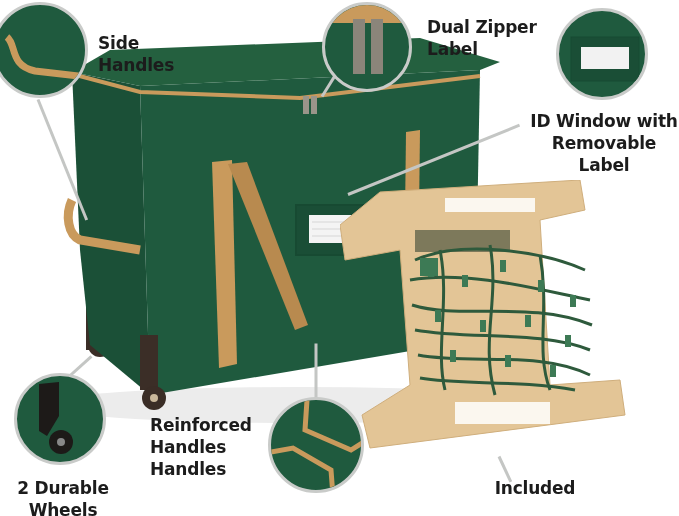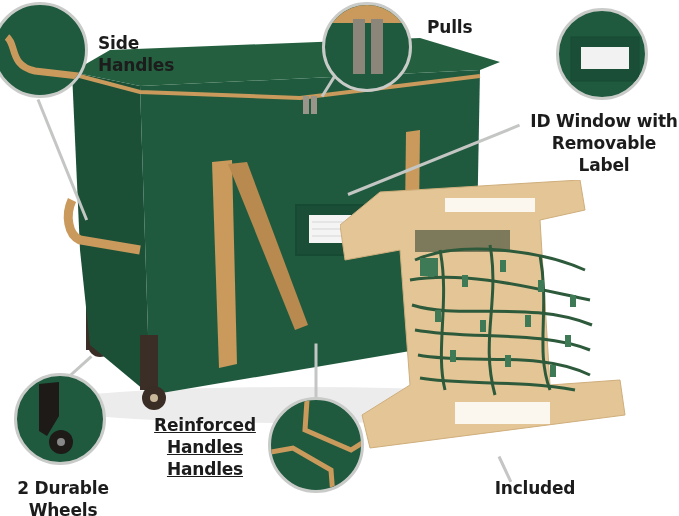--- a/index.html
+++ b/index.html
@@ -123,30 +123,31 @@
     <path d="M36,0 L34,30 L80,50 L96,40" fill="none" stroke="#c99a5c" stroke-width="5"></path>
     <path d="M0,52 L22,48 L60,70 L62,96" fill="none" stroke="#c99a5c" stroke-width="5"></path>
   </svg>
 </div>
 
 <div class="label" style="left:98px;top:32px;">
   <div>Side</div>
   <div>Handles</div>
 </div>
 <div class="label" style="left:427px;top:16px;">
-  <div>Pulls</div>
+  <div>Dual Zipper</div>
+  <div>Label</div>
 </div>
 <div class="label" style="left:524px;top:110px;text-align:center;width:160px;">
   <div>ID Window with</div>
   <div>Removable Label</div>
 </div>
 <div class="label" style="left:8px;top:477px;text-align:center;width:110px;">
   <div>2 Durable</div>
   <div>Wheels</div>
 </div>
-<div class="label" style="left:150px;top:414px;text-align:center;width:110px;text-decoration:underline;">
+<div class="label" style="left:150px;top:414px;text-align:left;width:110px;">
   <div>Reinforced</div>
   <div>Handles</div>
   <div>Handles</div>
 </div>
 <div class="label" style="left:460px;top:477px;text-align:center;width:150px;">
   <div>Included</div>
 </div>
 
 </body></html>

